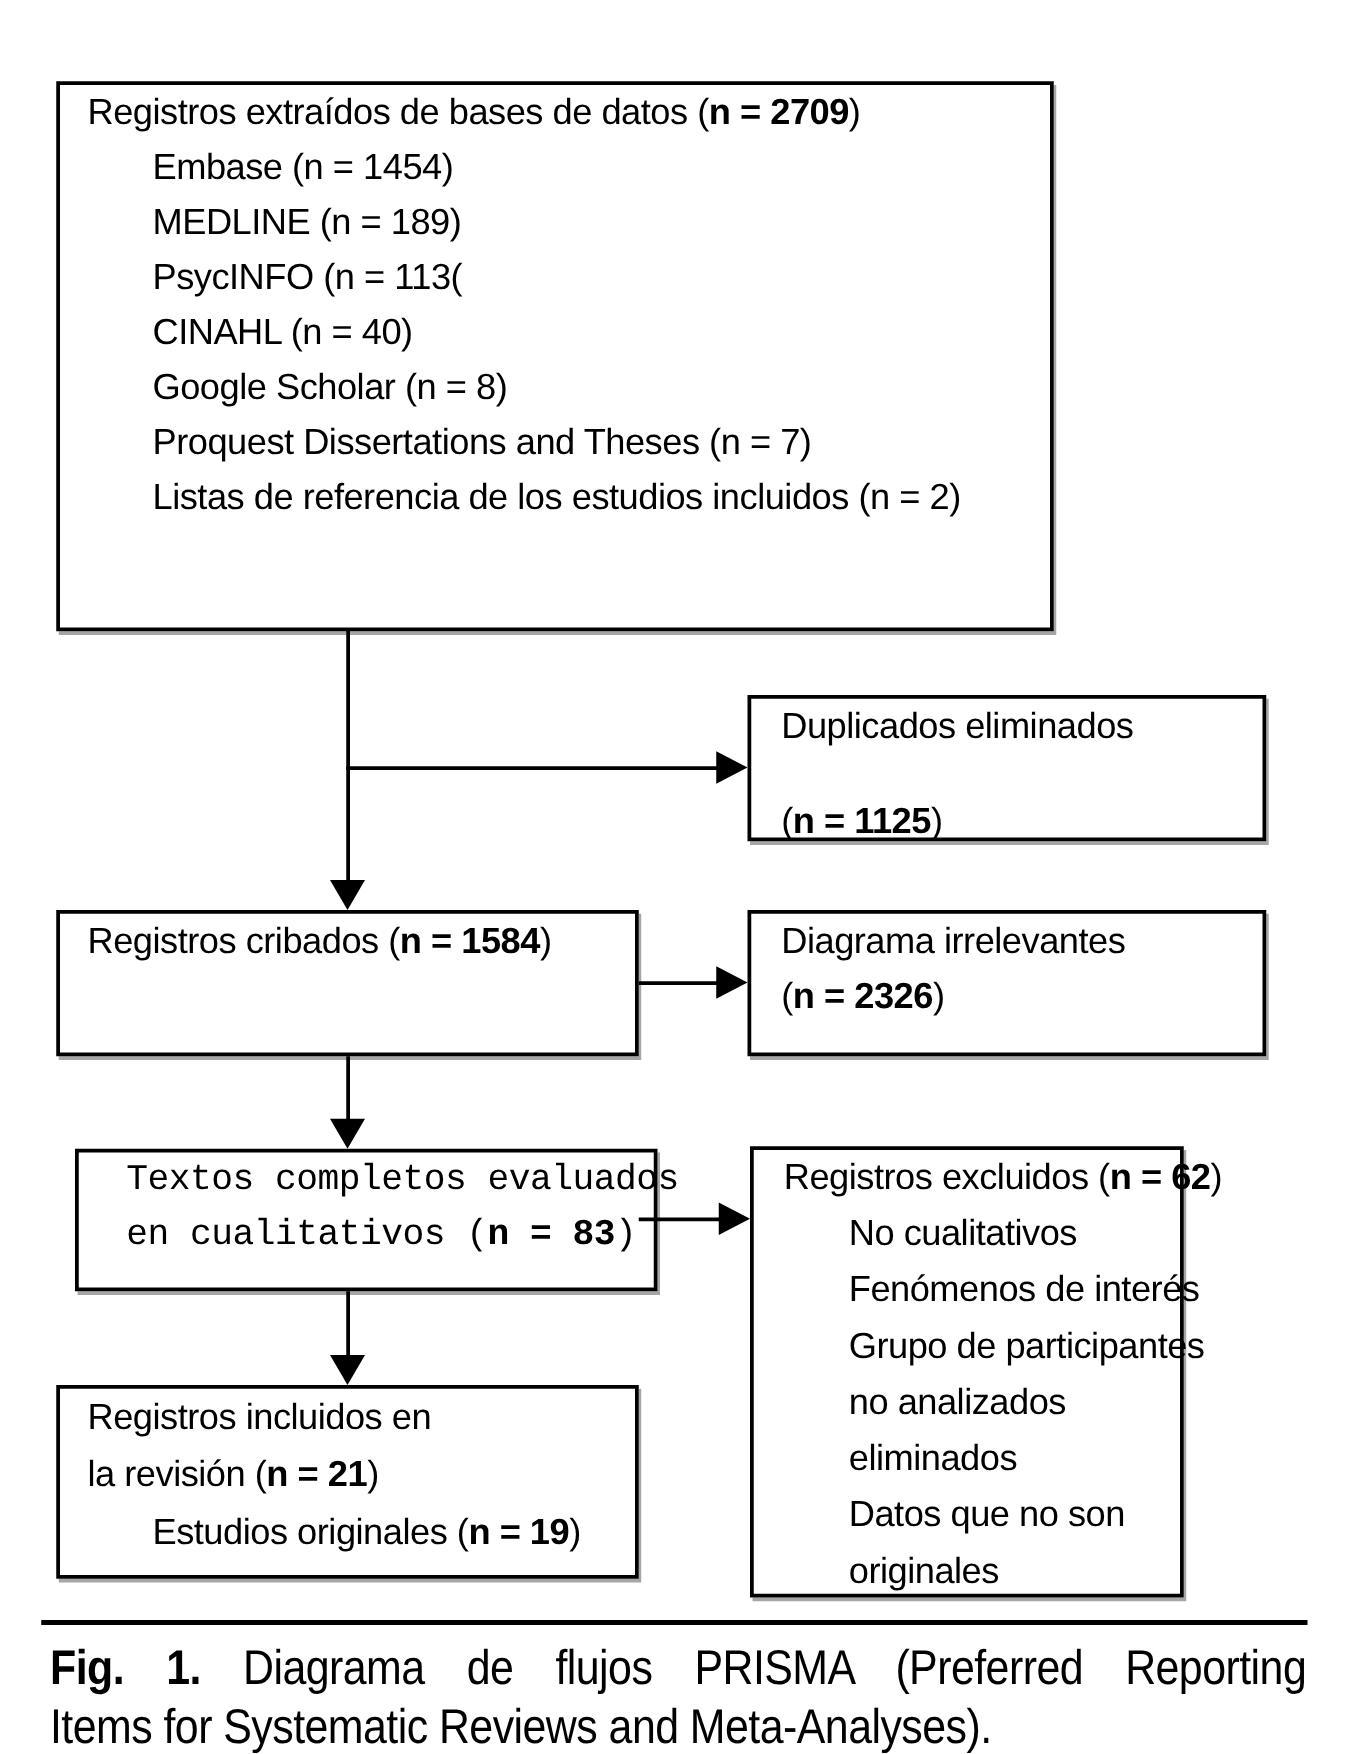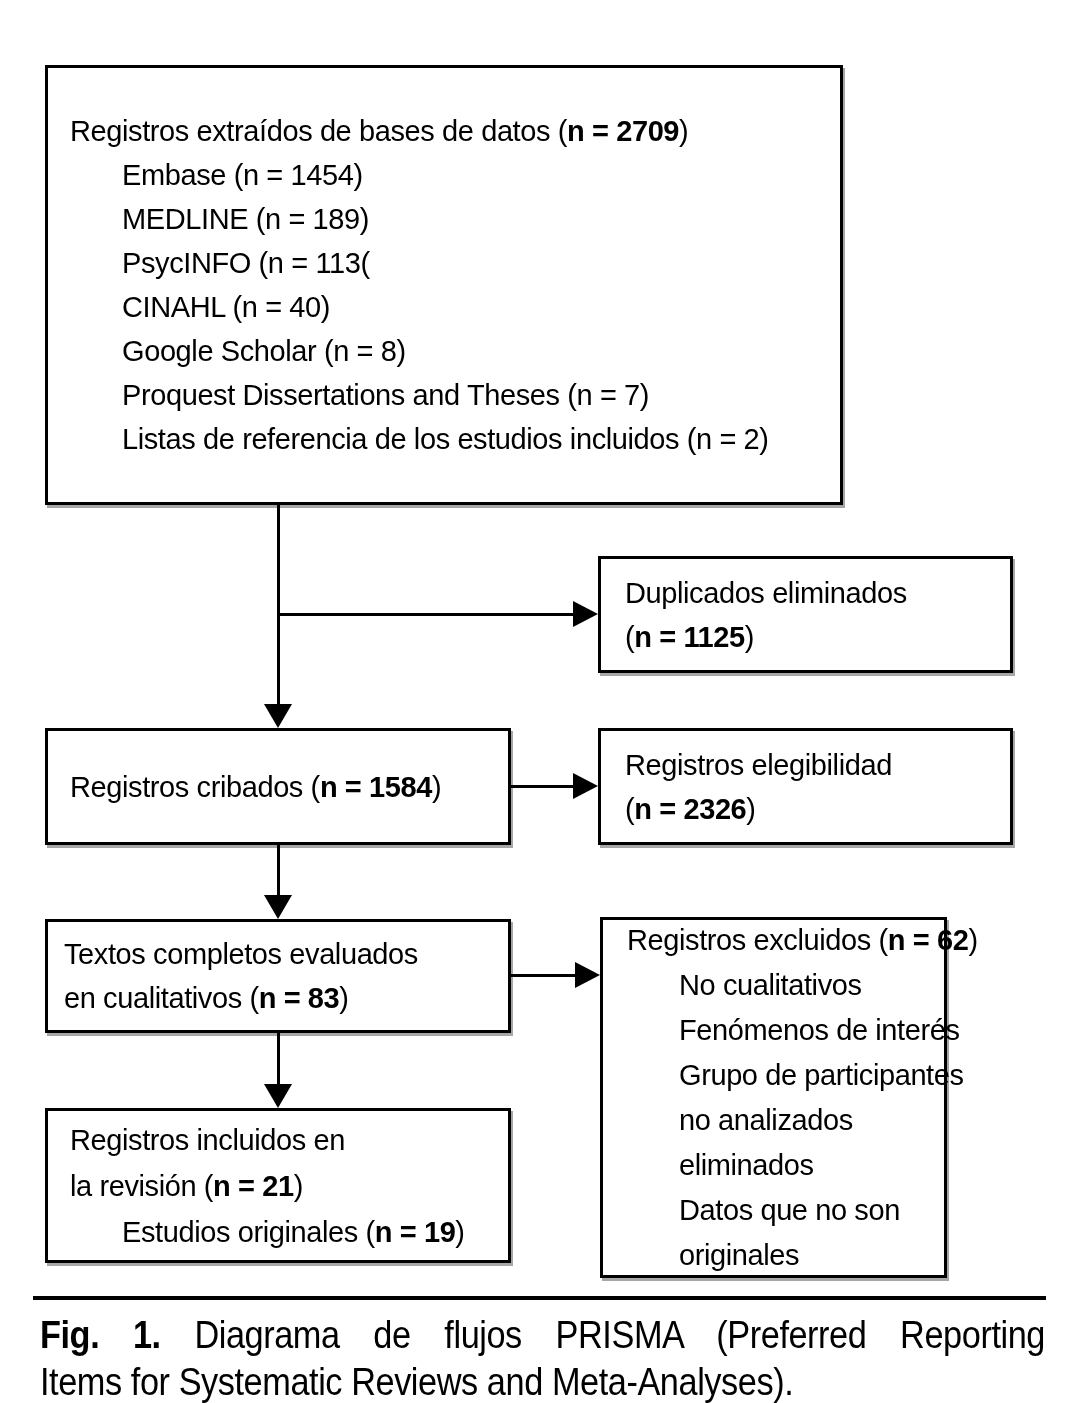--- a/index.html
+++ b/index.html
@@ -13,35 +13,35 @@
     overflow: hidden;
   }
   .box {
     position: absolute;
     box-sizing: border-box;
     border: 3px solid #000000;
     background: #ffffff;
     box-shadow: 2px 3px 0 rgba(0,0,0,0.35);
     display: flex;
     flex-direction: column;
-    justify-content: center;
+    justify-content: flex-start;
     font-size: 29px;
     line-height: 44px;
     letter-spacing: -0.4px;
     white-space: nowrap;
   }
   .box .line { white-space: nowrap; }
   .box b { font-weight: 700; }
   .indent { padding-left: 52px; }
 
   #box-identification { left: 45px;  top: 65px;   width: 798px; height: 440px; padding-left: 22px; }
-  #box-duplicates     { left: 598px; top: 556px;  width: 415px; height: 117px; padding-left: 24px; }
+  #box-duplicates     { left: 598px; top: 556px;  width: 415px; height: 117px; padding-left: 24px; gap: 32px; }
   #box-screened       { left: 45px;  top: 728px;  width: 466px; height: 117px; padding-left: 22px; }
   #box-irrelevant     { left: 598px; top: 728px;  width: 415px; height: 117px; padding-left: 24px; }
-  #box-fulltext       { left: 45px;  top: 919px;  width: 466px; height: 114px; padding-left: 16px; }
+  #box-fulltext       { left: 60px;  top: 919px;  width: 466px; height: 114px; padding-left: 38px; font-family: Liberation Mono, monospace; }
   #box-excluded       { left: 600px; top: 917px;  width: 347px; height: 361px; padding-left: 24px; line-height: 45px; }
   #box-included       { left: 45px;  top: 1108px; width: 466px; height: 155px; padding-left: 22px; line-height: 46px; }
 
   .hline, .vline { position: absolute; background: #000000; }
   .arrowhead-right {
     position: absolute; width: 0; height: 0;
     border-top: 13px solid transparent;
     border-bottom: 13px solid transparent;
     border-left: 25px solid #000000;
   }
@@ -107,21 +107,21 @@
   </div>
 
   <div class="box" id="box-screened">
     <div class="line"><span>Registros cribados (</span><b>n = 1584</b><span>)</span></div>
   </div>
 
   <div class="hline" id="arrow2-line"></div>
   <div class="arrowhead-right" id="arrow2-head"></div>
 
   <div class="box" id="box-irrelevant">
-    <div class="line">Registros elegibilidad</div>
+    <div class="line">Diagrama irrelevantes</div>
     <div class="line"><span>(</span><b>n = 2326</b><span>)</span></div>
   </div>
 
   <div class="vline" id="flow3-line"></div>
   <div class="arrowhead-down" id="flow3-head"></div>
 
   <div class="box" id="box-fulltext">
     <div class="line">Textos completos evaluados</div>
     <div class="line"><span>en cualitativos (</span><b>n = 83</b><span>)</span></div>
   </div>

